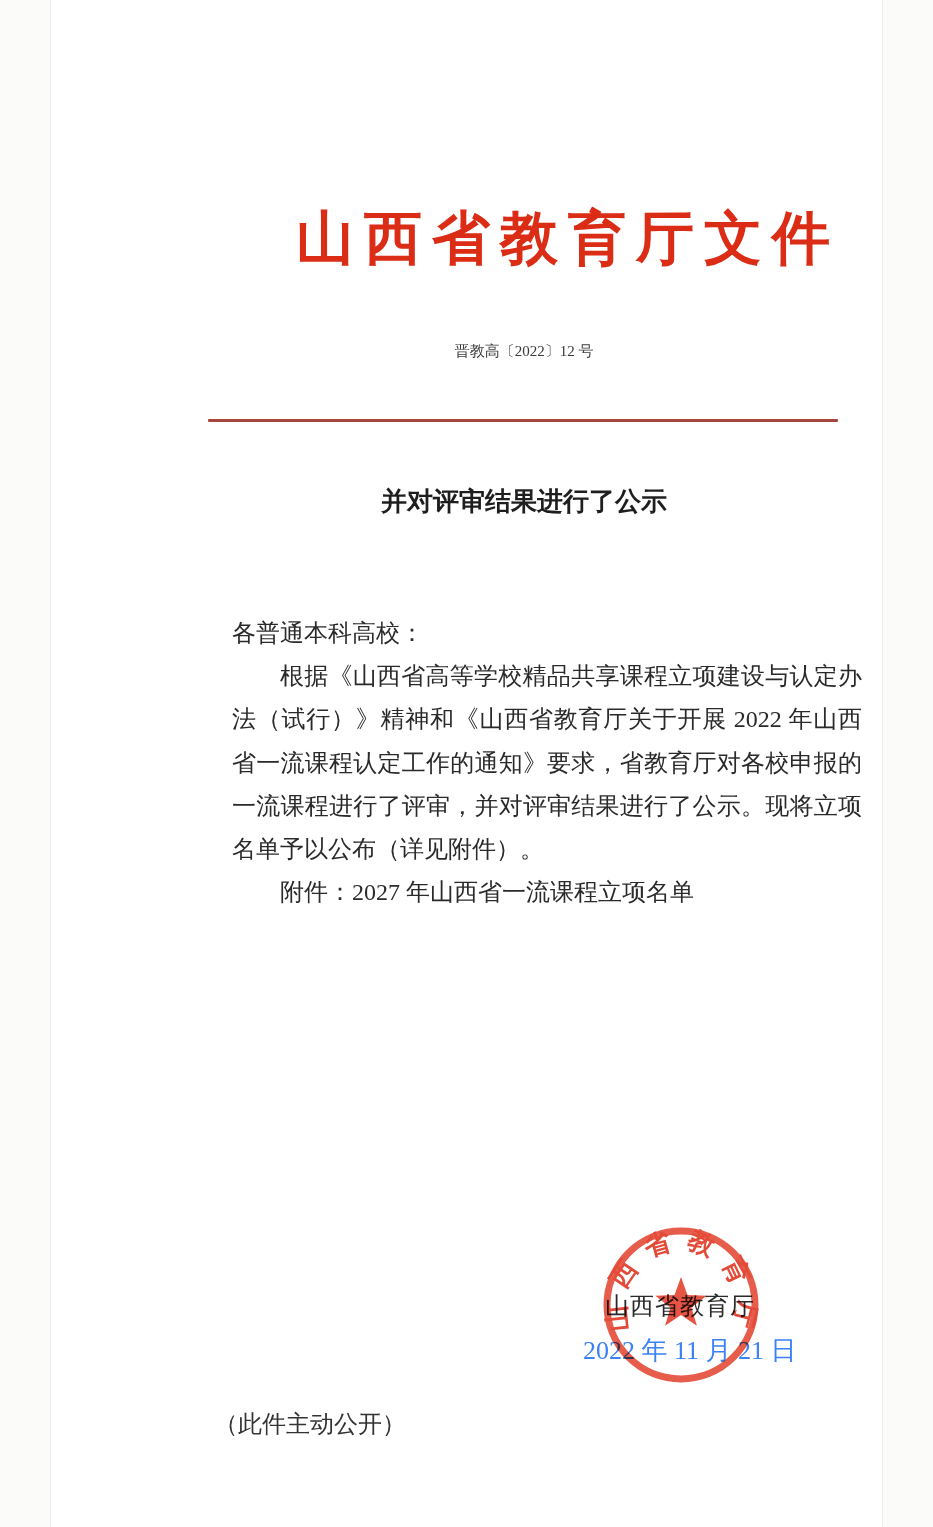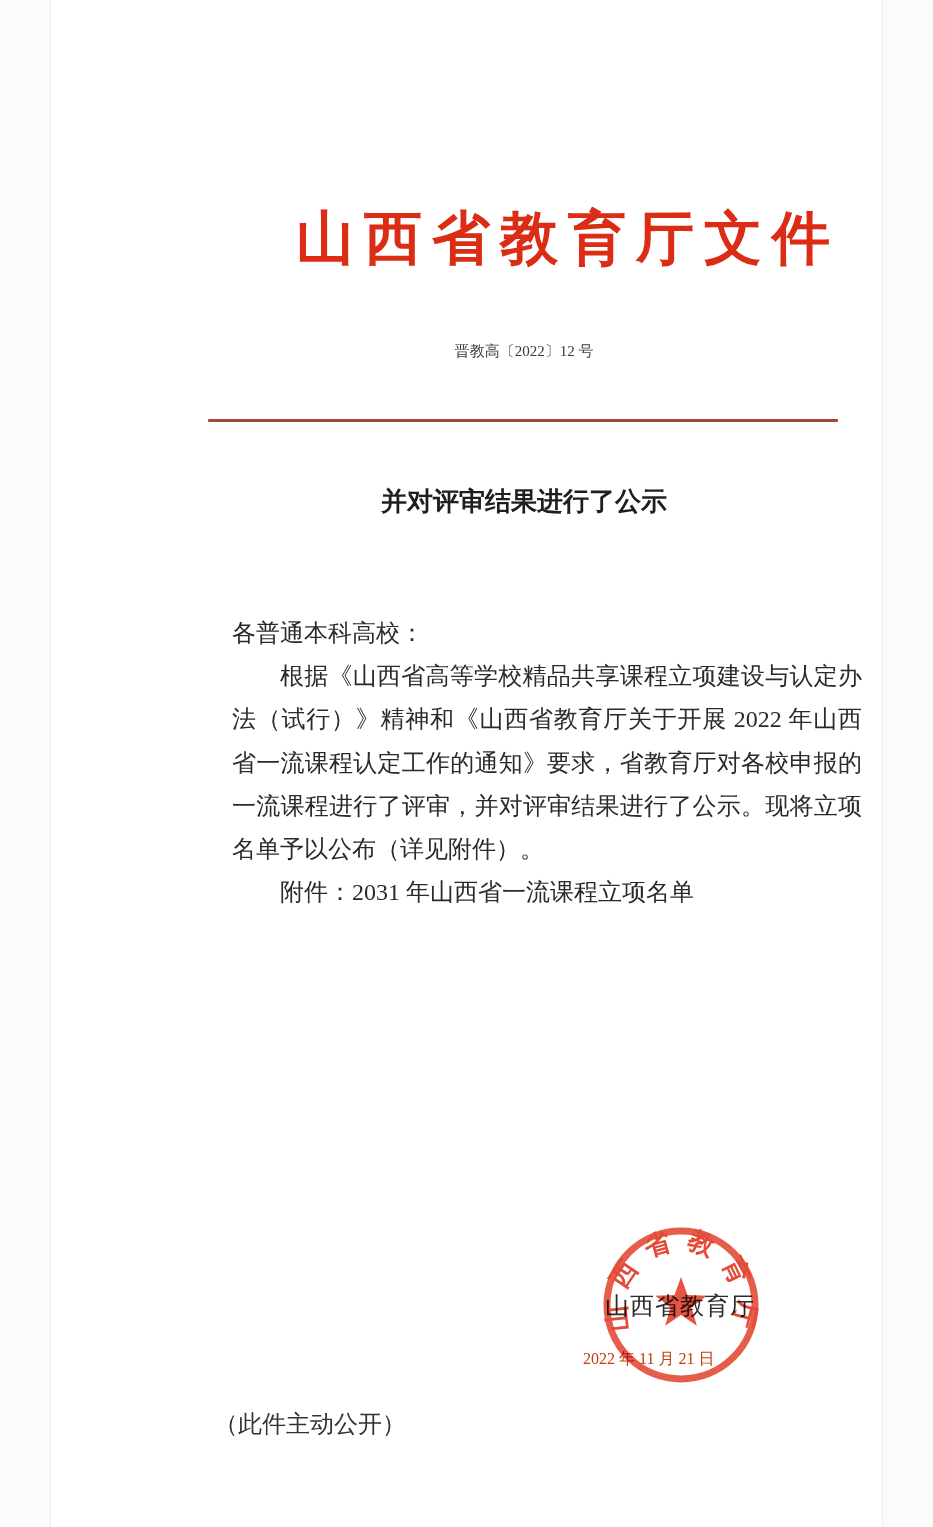--- a/index.html
+++ b/index.html
@@ -51,22 +51,22 @@
   }
   .body-text p{margin:0;}
   .body-text p.indent{text-indent:2em;}
   .sign-name{
     position:absolute;left:554px;top:1290px;
     font-size:24px;letter-spacing:1px;
     color:#2a2a2a;white-space:nowrap;
   }
   .sign-date{
     position:absolute;left:532px;top:1333px;
-    font-size:16px;
-    color:#c2410c;white-space:nowrap;margin-top:16px;
+    font-size:26px;
+    color:#3b82f6;white-space:nowrap;
   }
   .seal{
     position:absolute;left:545px;top:1220px;width:170px;height:170px;
     mix-blend-mode:multiply;
     opacity:0.88;
   }
   .seal-arc{
     font-size:26px;font-weight:bold;
     letter-spacing:13px;
     fill:#e0321c;
@@ -89,21 +89,21 @@
 
   <div class="red-rule"></div>
 
   <div class="doc-title">
     <div>并对评审结果进行了公示</div>
   </div>
 
   <div class="body-text">
     <p>各普通本科高校：</p>
     <p class="indent">根据《山西省高等学校精品共享课程立项建设与认定办法（试行）》精神和《山西省教育厅关于开展 2022 年山西省一流课程认定工作的通知》要求，省教育厅对各校申报的一流课程进行了评审，并对评审结果进行了公示。现将立项名单予以公布（详见附件）。</p>
-    <p class="indent">附件：2031 年山西省一流课程立项名单</p>
+    <p class="indent">附件：2027 年山西省一流课程立项名单</p>
   </div>
 
   <div class="sign-name">山西省教育厅</div>
 
   <div class="sign-date">2022 年 11 月 21 日</div>
 
   <svg class="seal" viewBox="0 0 170 170">
     <circle cx="85" cy="85" r="74" fill="none" stroke="#e0321c" stroke-width="7" stroke-opacity="0.9"></circle>
     <polygon points="85,57 91.5,75.1 110.7,75.7 95.5,87.4 100.9,105.8 85,95 69.1,105.8 74.5,87.4 59.3,75.7 78.5,75.1" fill="#e0321c" fill-opacity="0.95"></polygon>
     <defs>

